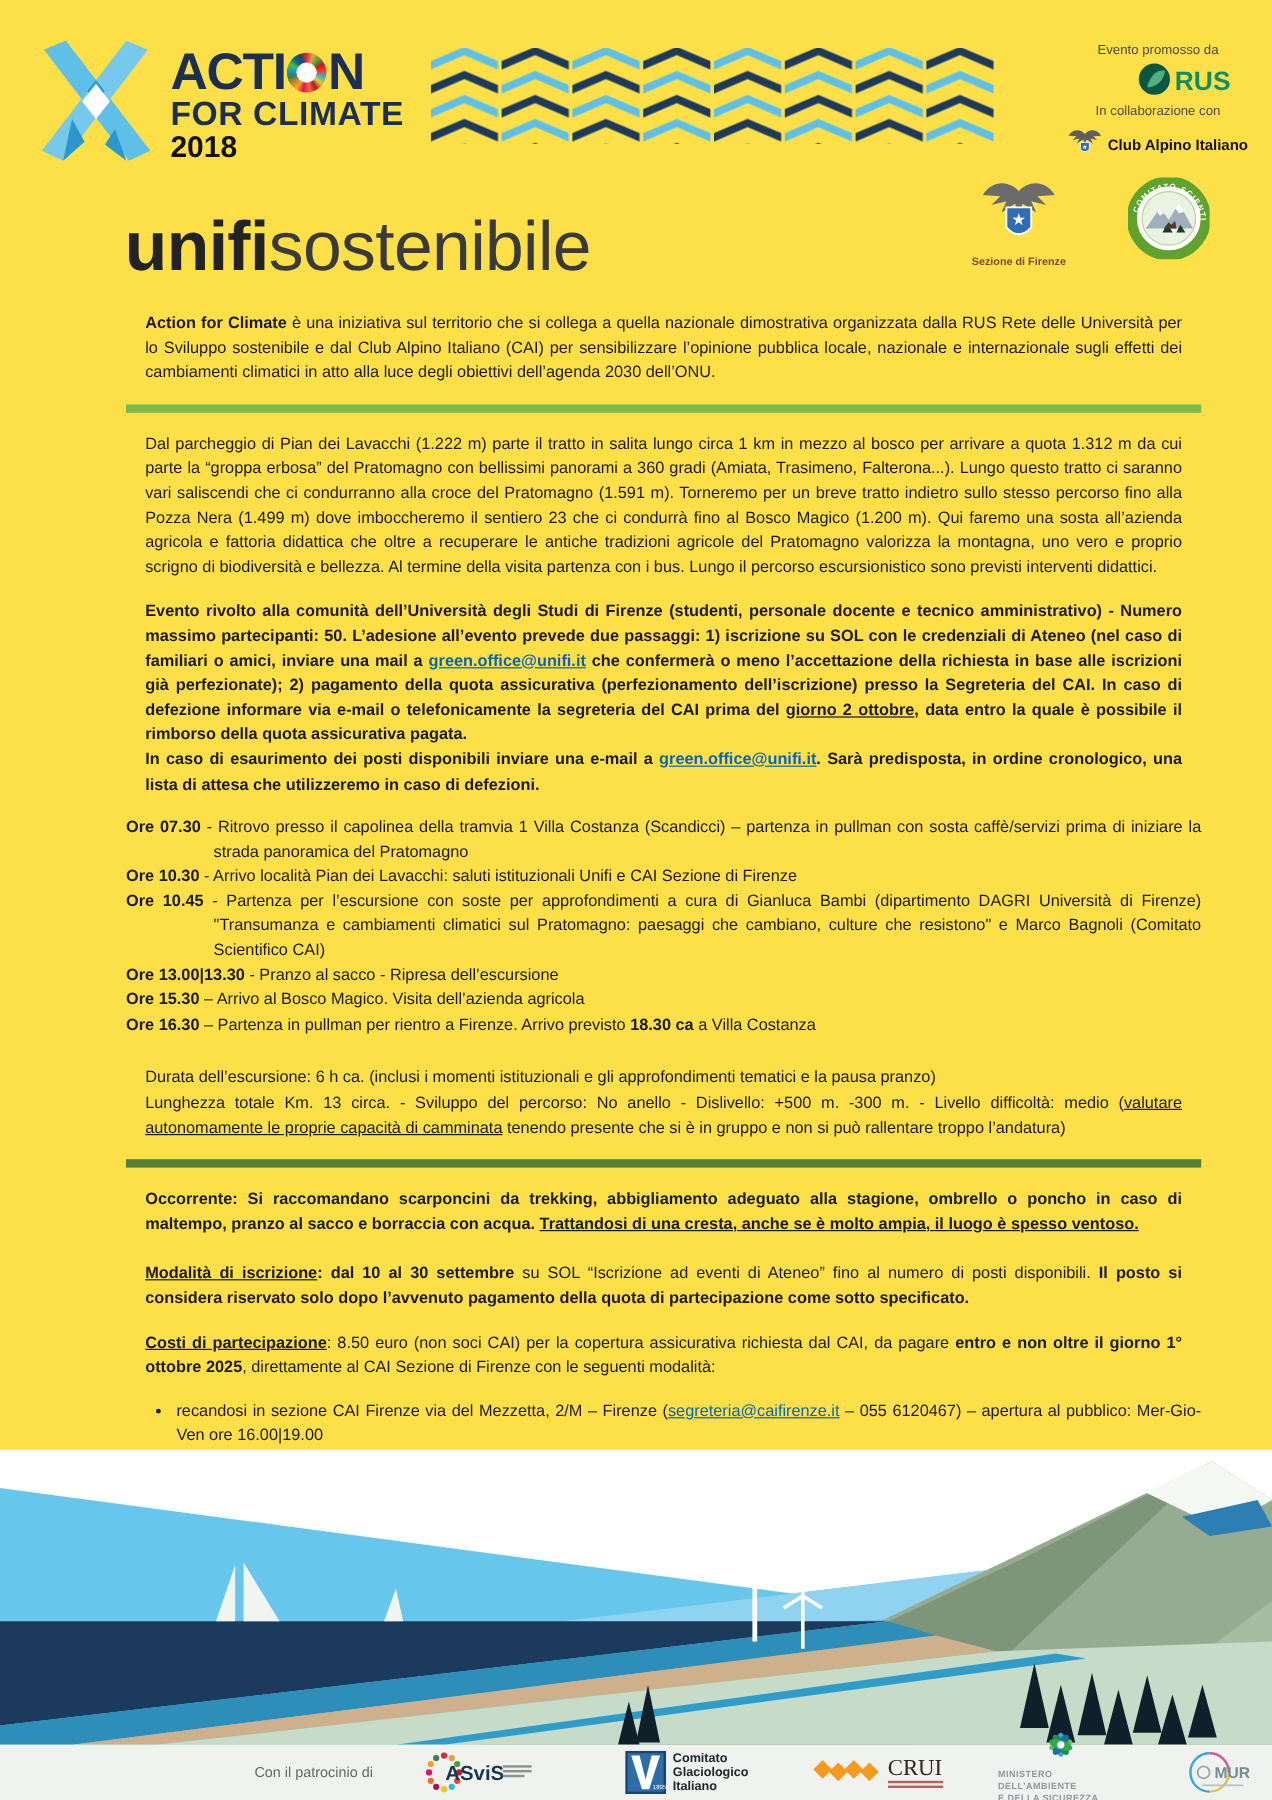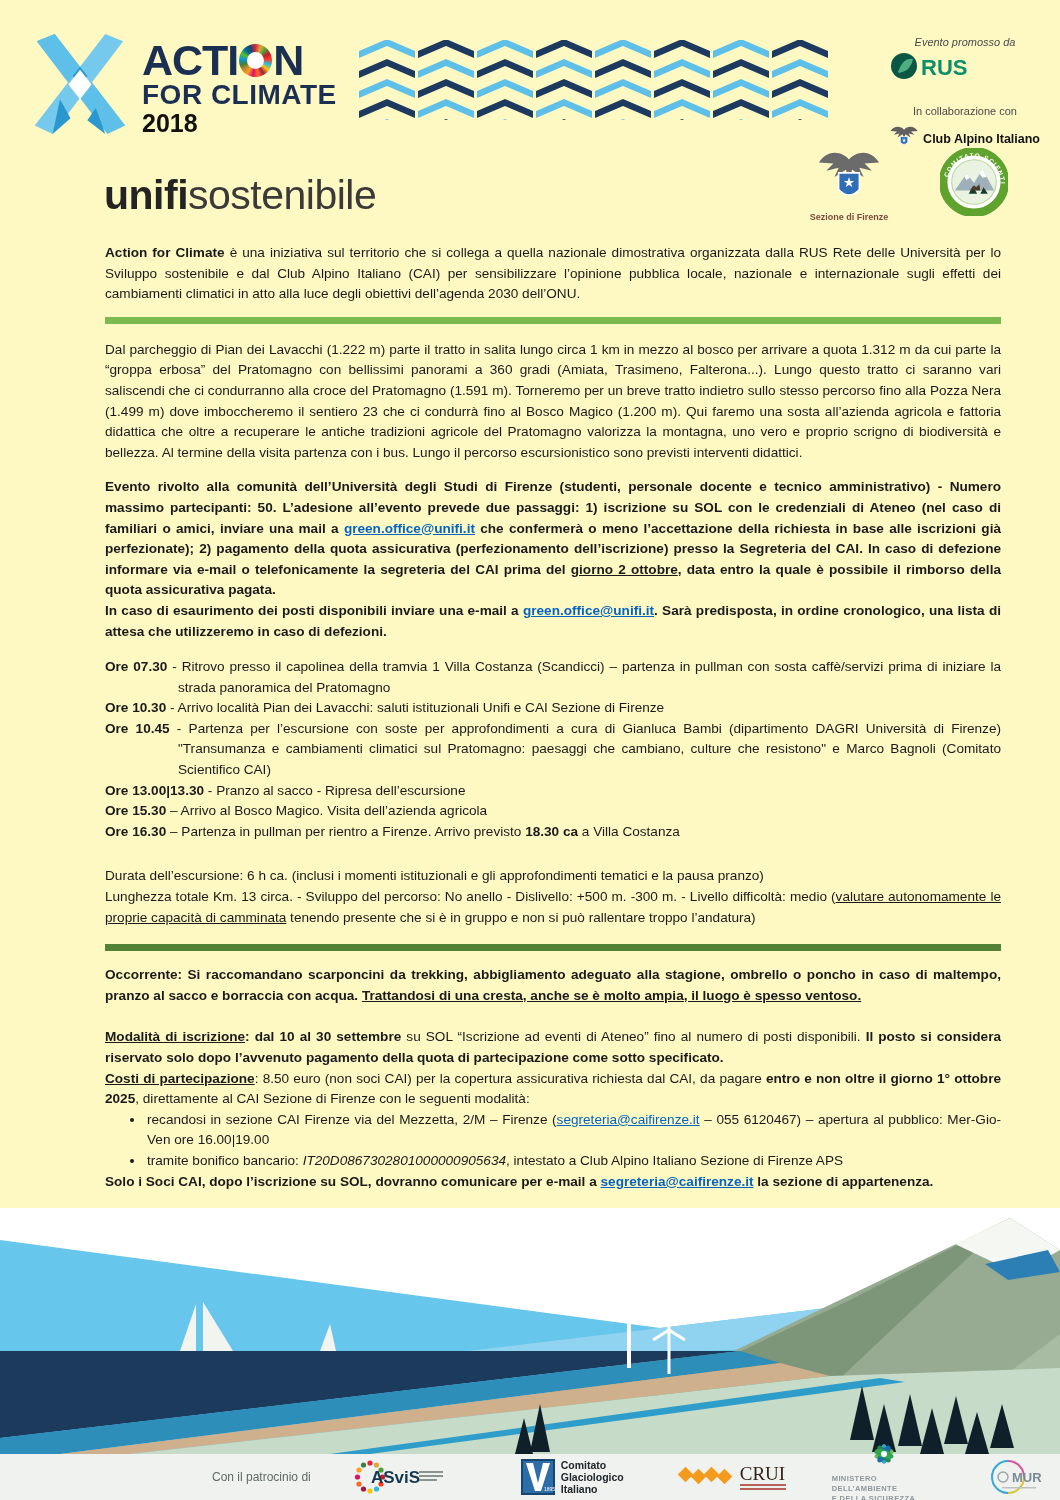--- a/index.html
+++ b/index.html
@@ -1,45 +1,45 @@
 <!DOCTYPE html>
 <html><head>
 <meta charset="utf-8">
 <style>
   * { margin:0; padding:0; box-sizing:border-box; }
   body { background:#888; font-family:"Liberation Sans", sans-serif; }
-  .page { position:relative; width:1060px; height:1500px; background:#fef9c3; margin:0 auto; overflow:hidden; color:#1a1a1a; }
+  .page { position:relative; width:1060px; height:1500px; background:#fde047; margin:0 auto; overflow:hidden; color:#1a1a1a; }
 
   
   .header-row { position:absolute; top:34px; left:32px; right:20px; display:flex; align-items:flex-start; }
   .brand-block { margin-left:14px; margin-top:6px; color:#1b2f52; }
   .brand-word { font-size:43px; font-weight:900; letter-spacing:-1px; line-height:40px; display:flex; align-items:center; }
   .sdg-wheel { position:relative; width:33px; height:33px; border-radius:50%; margin:0 1px;
     background:conic-gradient(#e5243b,#dda63a,#4c9f38,#c5192d,#ff3a21,#26bde2,#fcc30b,#a21942,#fd6925,#dd1367,#fd9d24,#bf8b2e,#3f7e44,#0a97d9,#56c02b,#00689d,#19486a,#e5243b); display:inline-block; }
   .sdg-wheel .hole { position:absolute; left:8px; top:8px; width:17px; height:17px; background:#fff; border-radius:50%; }
   .brand-line2 { font-size:28px; font-weight:800; letter-spacing:.5px; line-height:30px; }
   .brand-year { font-size:25px; font-weight:800; color:#111; line-height:27px; }
   .chevrons { margin-left:22px; margin-top:4px; }
   .header-right { margin-left:auto; width:150px; text-align:center; font-size:11px; color:#4a4a4a; }
-  .header-right .small-cap { margin-top:2px;font-style:italic; }
-  .rus-row { display:flex; justify-content:flex-start; margin:3px 0 24px; }
+  .header-right .small-cap { margin-top:2px; }
+  .rus-row { display:flex; justify-content:flex-end; margin:3px 0 6px; }
   .cai-row { display:flex; align-items:center; justify-content:center; gap:5px; margin-top:4px; }
   .cai-row .cai-label { font-weight:700; color:#111; font-size:12.5px; white-space:nowrap; }
 
   
-  .unifi-row { position:absolute; top:172px; left:104px; font-size:41px; color:#232323; letter-spacing:-.5px; }
+  .unifi-row { position:absolute; top:172px; left:104px; font-size:58px; color:#232323; letter-spacing:-.5px; }
   .unifi-bold { font-weight:700; }
   .unifi-light { font-weight:300; color:#3a3a3a; }
   .badge-area { position:absolute; top:148px; right:52px; display:flex; gap:48px; align-items:flex-start; }
   .sezione-badge { text-align:center; width:86px; }
   .sezione-caption { font-size:9px; font-weight:700; color:#7a4a3a; margin-top:2px; }
 
   
   .content { position:absolute; top:243px; left:105px; width:896px; font-size:13.6px; line-height:20.6px; text-align:justify; }
-  .content p { margin:0; }
+  .content p { margin:16px; }
   .b { font-weight:700; }
   .i { font-style:italic; }
   .u { text-decoration:underline; }
   .link { color:#0563c1; text-decoration:underline; cursor:pointer; }
   .bar { height:7px; width:100%; }
   .bar-bright { background:#7cb94e; margin:12px 0 16px; }
   .bar-dark { background:#538135; margin:16px 0 14px; }
   .title-block { text-align:center; color:#538135; font-weight:700; margin-bottom:20px; }
   .title-l1 { font-size:16.5px; line-height:24px; }
   .title-l2 { font-size:16.5px; line-height:24px; }

